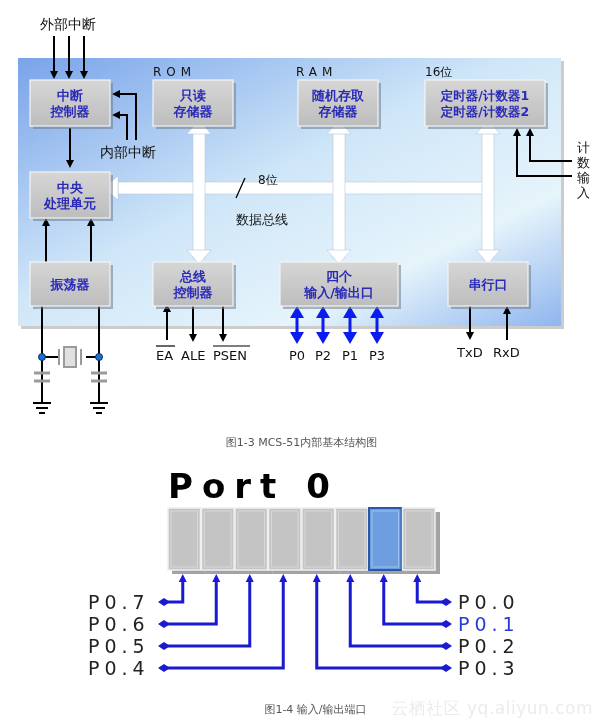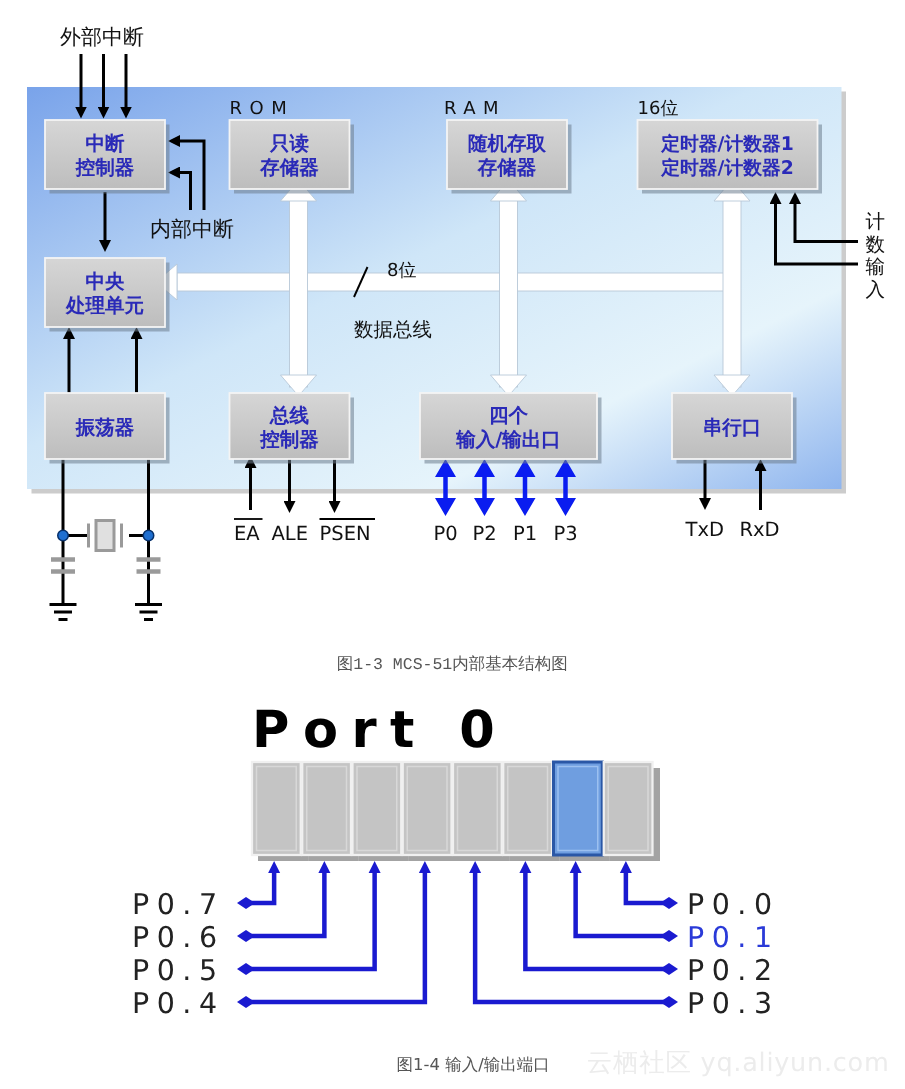--- a/index.html
+++ b/index.html
@@ -200,21 +200,21 @@
         <text x="339" y="297" text-anchor="middle" font-size="13" font-weight="bold" fill="#2a2ab8">输入/输出口</text>
       </g>
       <g>
         <rect x="451" y="265" width="80" height="44" fill="#6d7d8e" opacity="0.55"></rect>
         <rect x="448" y="262" width="80" height="44" fill="url(#blockGrad)" stroke="#f4f4f4" stroke-width="1.2"></rect>
         <text x="488" y="289" text-anchor="middle" font-size="13" font-weight="bold" fill="#2a2ab8">串行口</text>
       </g>
     </g>
 </svg>
 
-<div class="cap" style="top:435px;font-family:Liberation Mono, monospace;">图1-3 MCS-51内部基本结构图</div>
+<div class="cap" style="top:435px;">图1-3 MCS-51内部基本结构图</div>
 
 <svg id="diagram2" width="603" height="260">
   <text x="168" y="58" font-size="34" font-weight="bold" letter-spacing="9" fill="#000" font-family="DejaVu Sans, sans-serif">Port 0</text>
   <g id="cells">
       <g>
         <rect x="172" y="72" width="33.5" height="62" fill="#666" opacity="0.6"></rect>
         <rect x="168" y="68" width="32.5" height="62" fill="#c4c4c4" stroke="#f0f0f0" stroke-width="1.5"></rect>
         <rect x="171" y="71" width="26.5" height="56" fill="none" stroke="#d8d8d8" stroke-width="1"></rect>
       </g>
       <g>

